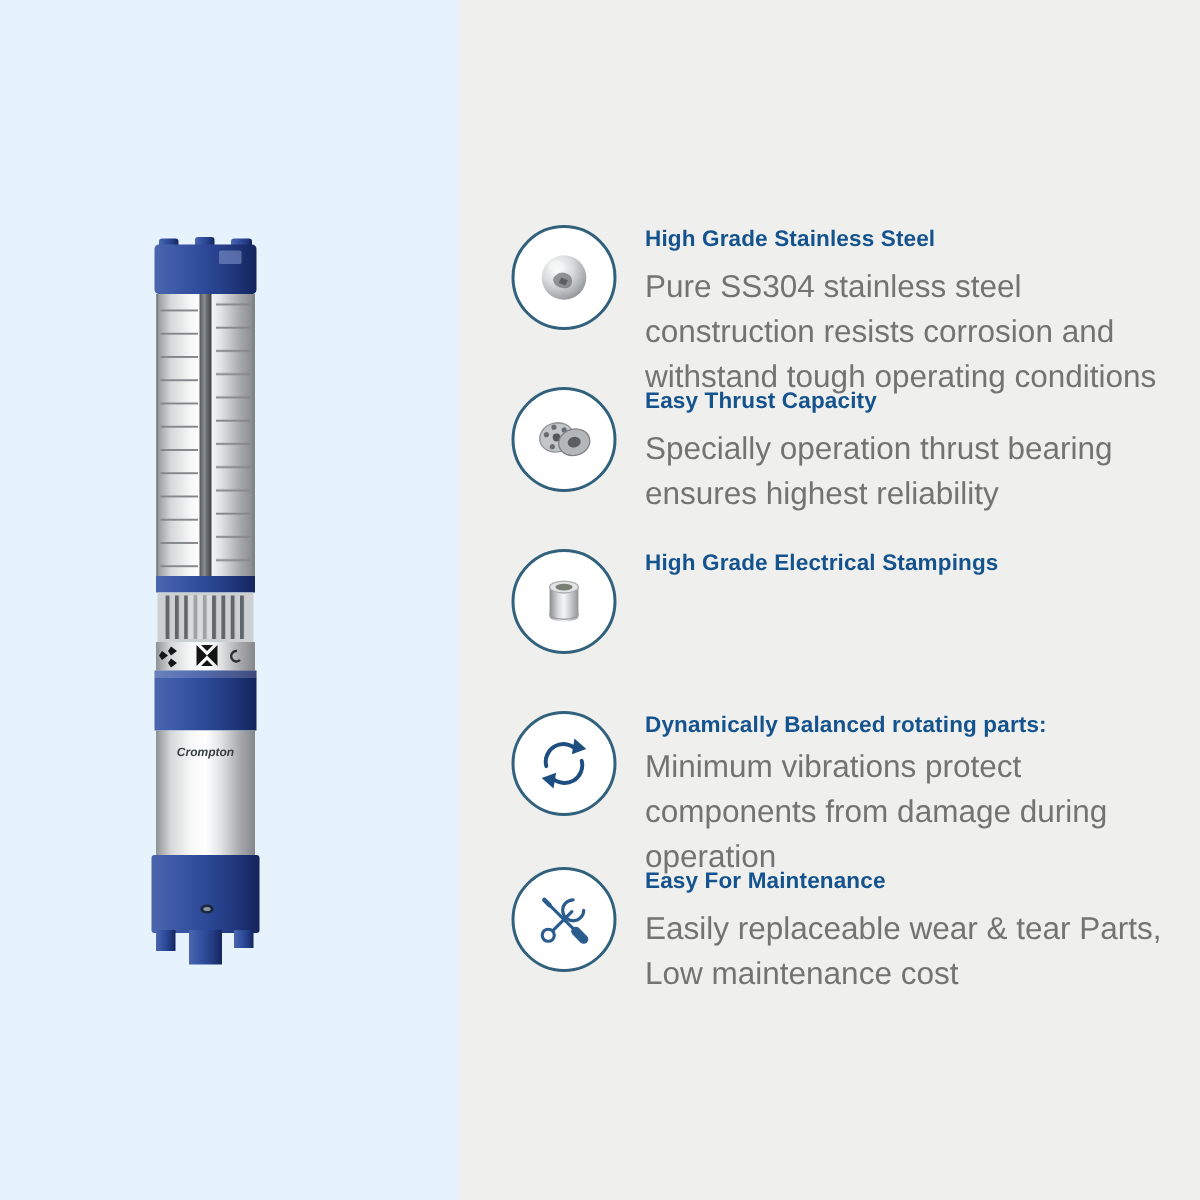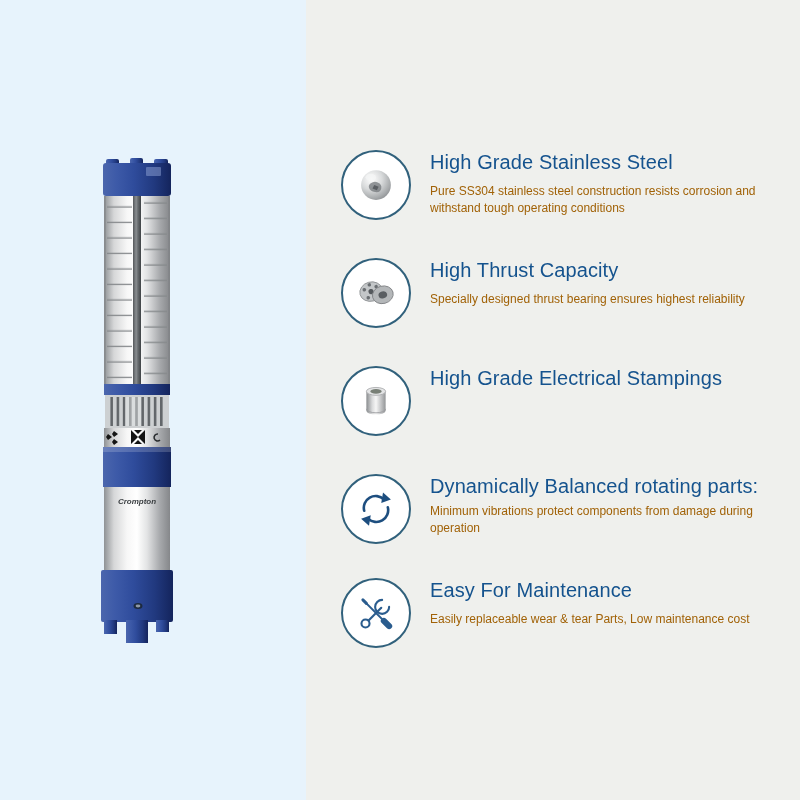--- a/index.html
+++ b/index.html
@@ -21,26 +21,26 @@
   .feature-4{top:474px;}
   .feature-5{top:578px;}
   .icon-circle{
     width:70px;height:70px;border-radius:50%;
     background:#ffffff;border:2px solid #31617c;
     display:flex;align-items:center;justify-content:center;
     flex-shrink:0;margin-right:19px;box-sizing:border-box;
   }
   .feature-text{width:362px;padding-top:1px;}
   .feature-title{
-    margin:0 0 9px 0;font-size:20px;font-weight:normal;color:#15538e;
+    margin:0 0 9px 0;font-size:15px;font-weight:bold;color:#15538e;
     letter-spacing:0.1px;
   }
   .feature-4 .feature-title{margin-bottom:5px;}
   .feature-desc{
-    margin:0;font-size:12px;line-height:1.44;color:#a16207;
+    margin:0;font-size:21px;line-height:1.44;color:#737373;
   }
 </style>
 </head>
 <body>
 
 <div class="bg-left"></div>
 
 <div class="pump-wrap">
   <svg width="80" height="490" viewBox="0 0 80 490">
     <defs>
@@ -163,22 +163,22 @@
           <circle cx="26" cy="17" r="2" fill="#6a6e72"></circle>
           <circle cx="14" cy="27" r="2" fill="#6a6e72"></circle>
           <circle cx="24" cy="28" r="2" fill="#6a6e72"></circle>
           <circle cx="19" cy="21" r="3" fill="#54585c"></circle>
           <ellipse cx="31" cy="28" rx="12" ry="10" fill="#b4b7b9" stroke="#7f8285"></ellipse>
           <ellipse cx="31" cy="28" rx="5" ry="4" fill="#5a5e62"></ellipse>
         </g>
       </svg>
     </div>
     <div class="feature-text">
-      <h3 class="feature-title">High Thrust Capacity</h3>
-      <p class="feature-desc">Specially designed thrust bearing ensures highest reliability</p>
+      <h3 class="feature-title">Easy Thrust Capacity</h3>
+      <p class="feature-desc">Specially operation thrust bearing ensures highest reliability</p>
     </div>
   </div>
 
   <div class="feature feature-3">
     <div class="icon-circle">
       <svg width="42" height="42" viewBox="0 0 48 48">
         <defs>
           <linearGradient id="gCyl" x1="0" y1="0" x2="1" y2="0">
             <stop offset="0" stop-color="#898c8e"></stop>
             <stop offset="0.3" stop-color="#d9dadb"></stop>

